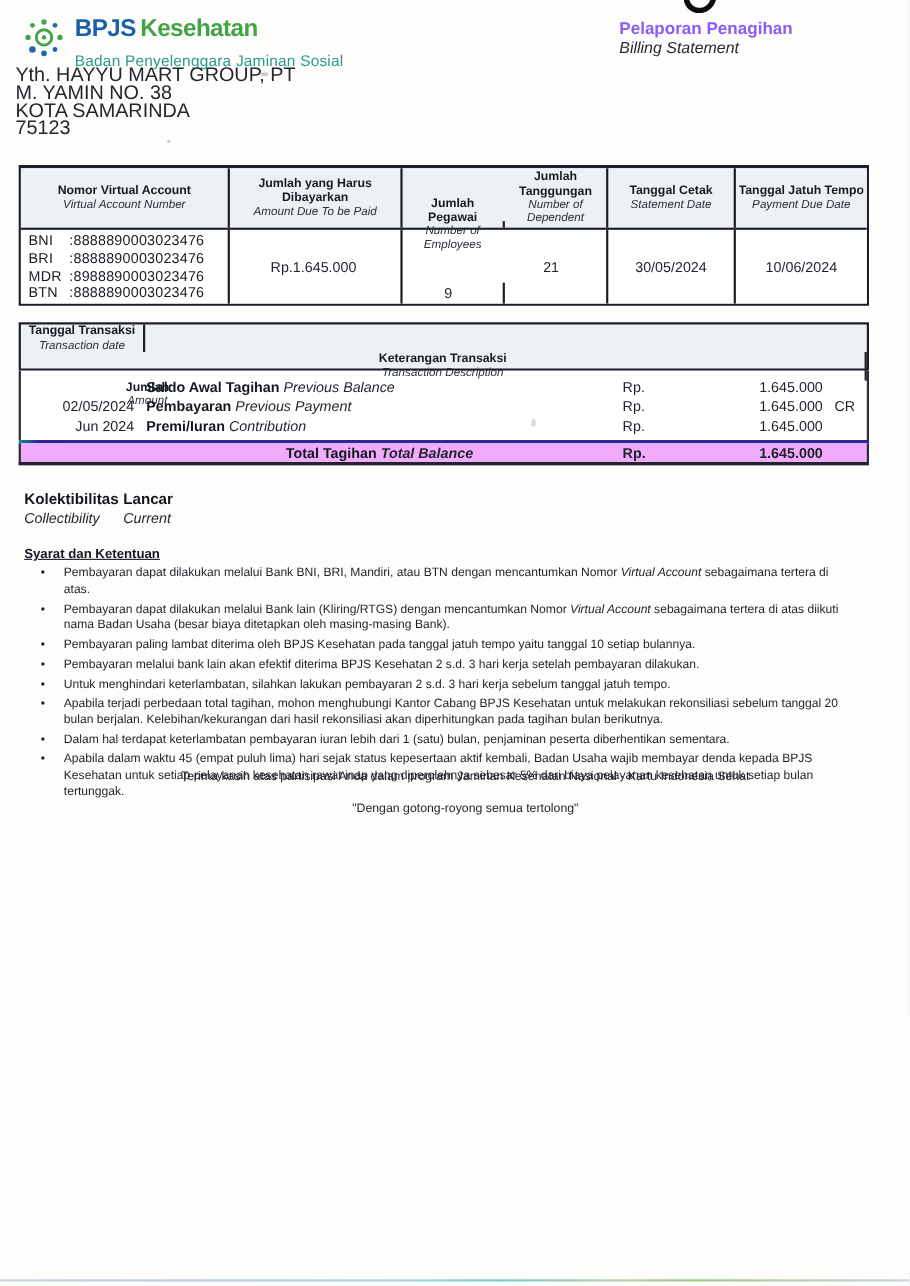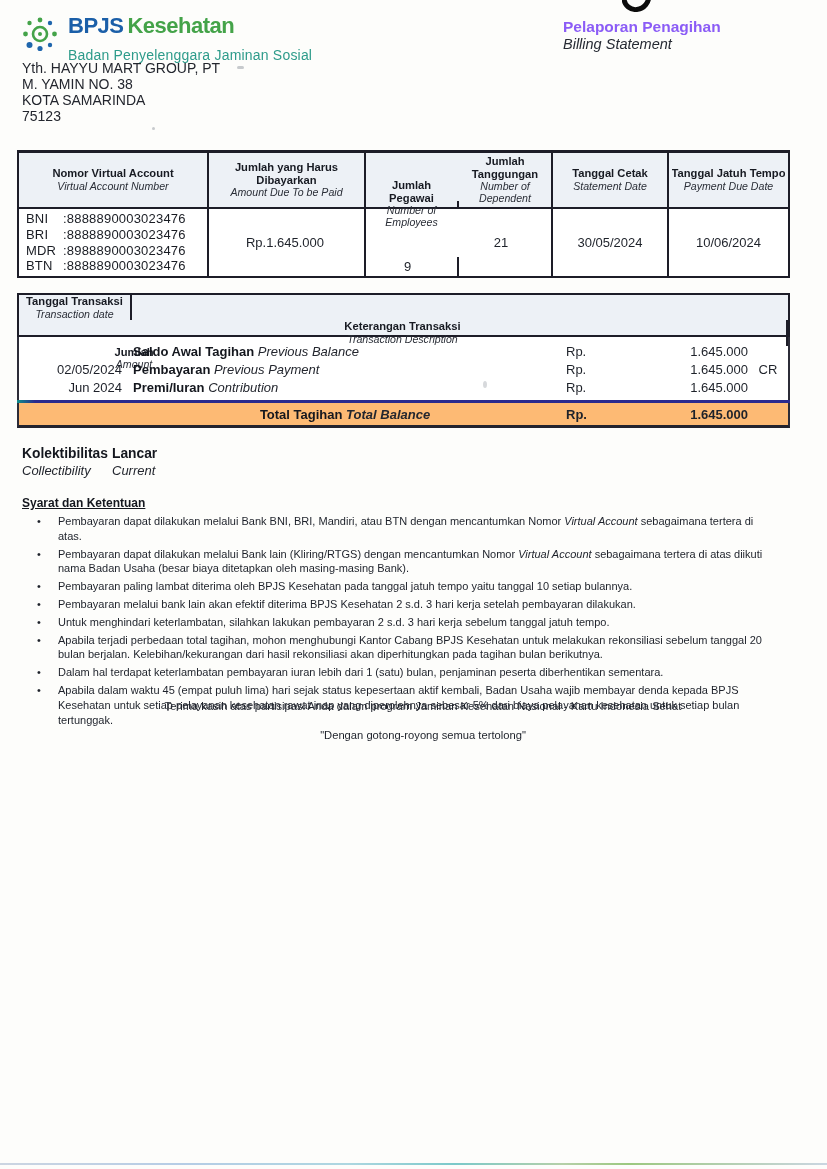--- a/index.html
+++ b/index.html
@@ -11,21 +11,21 @@
   }
 
   
   .logo { position:absolute; left:20px; top:14px; display:flex; align-items:flex-start; }
   .logo-text { margin-left:8px; }
   .logo-line1 { font-size:22px; font-weight:700; letter-spacing:-0.5px; line-height:24px; }
   .logo-bpjs { color:#1b5fa8; }
   .logo-kes  { color:#44a349; font-weight:600; margin-left:4px; }
   .logo-sub  { font-size:14px; color:#2d9b8a; font-weight:400; letter-spacing:0.2px; margin-top:9px; }
 
-  .address { position:absolute; left:22px; top:60px; font-size:14px; line-height:16px; color:#23262e; }
+  .address { position:absolute; left:14px; top:60px; font-size:18px; line-height:16px; color:#23262e; }
 
   .title-block { position:absolute; left:563px; top:18px; }
   .title-id { font-size:15.5px; font-weight:700; color:#8b5cf6; }
   .title-en { font-size:14.5px; font-style:italic; color:#262a33; }
 
   .top-mark { position:absolute; left:622px; top:-6px; width:30px; height:18px;
     border:5px solid #0c0c0c; border-top:none; border-radius:0 0 18px 16px; transform:rotate(-6deg); }
 
   
   .t1 { position:absolute; left:17px; top:150px; width:773px; border:2px solid #1d1d28; border-top-width:3px; background:#fff; }
@@ -63,21 +63,21 @@
   .t2-row { display:flex; height:18px; align-items:center; font-size:13px; }
   .t2-row .c2-date { text-align:right; padding-right:10px; color:#1d2029; }
   .t2-row .c2-desc { padding-left:1px; }
   .desc-id { font-weight:700; color:#14171e; }
   .desc-en { font-style:italic; color:#23262e; }
   .amt-flex { display:flex; align-items:center; }
   .amt-rp   { width:36px; padding-left:8px; }
   .amt-num  { flex:1; text-align:right; }
   .amt-flag { width:40px; text-align:center; }
   .t2-rule { height:3px; background:linear-gradient(90deg,#0f8f8a 0px,#2a2a8d 18px,#2b2b8f 100%); }
-  .t2-total { display:flex; height:25px; align-items:center; background:#fdba74; font-size:13px; font-weight:700;
+  .t2-total { display:flex; height:20px; align-items:center; background:#f0abfc; font-size:13px; font-weight:700;
     border-left:2px solid #2c2c38; border-right:2px solid #2c2c38; border-bottom:3px solid #23232e; }
   .t2-total .c2-desc { text-align:center; }
 
   
   .collect { position:absolute; left:22px; top:446px; }
   .collect-row { display:flex; }
   .collect-lbl { width:90px; }
   .collect-r1 { font-size:13.8px; font-weight:700; color:#14171e; }
   .collect-r2 { font-size:13px; font-style:italic; color:#23262e; margin-top:2px; }
 

